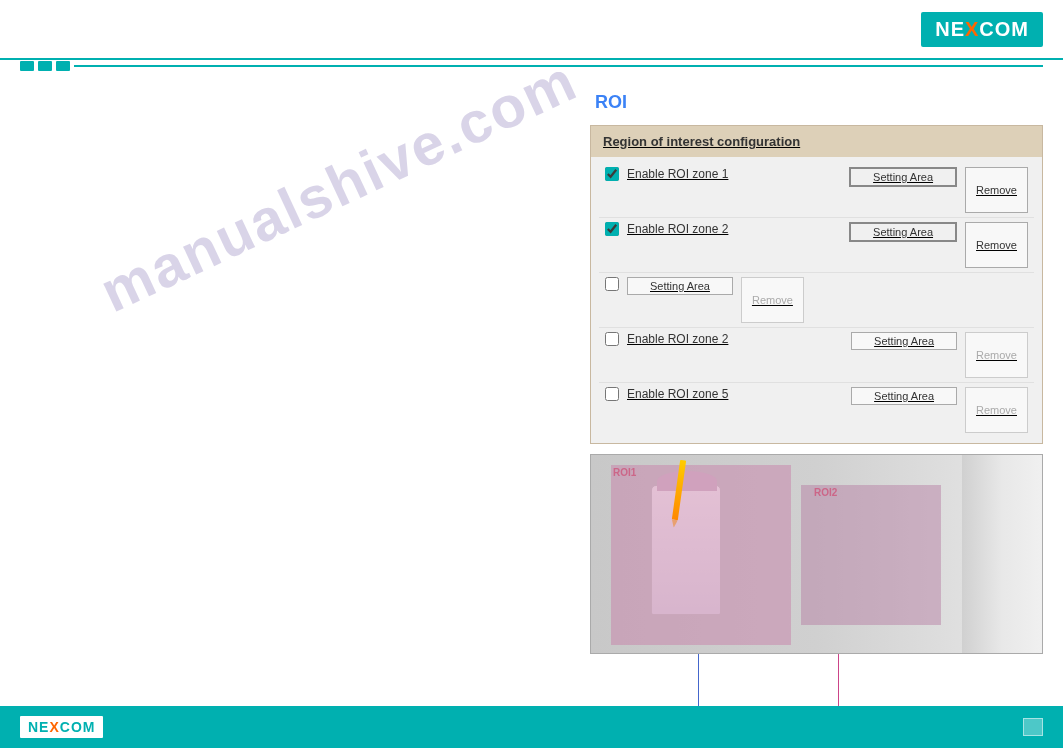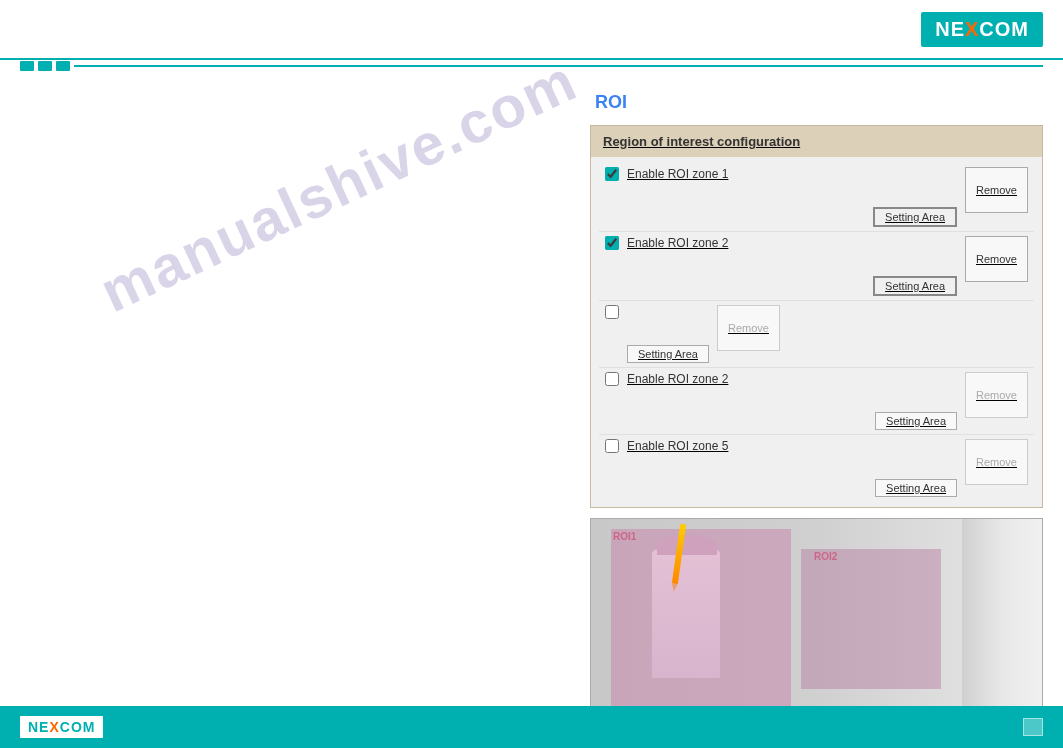--- a/index.html
+++ b/index.html
@@ -148,26 +148,25 @@
       accent-color: #00b0b0;
     }
     .zone-label {
       flex: 1;
       font-size: 12px;
       color: #333;
     }
     .setting-btn {
       background: #f8f8f8;
       border: 1px solid #aaa;
-      padding: 2px 10px;
+      padding: 2px 22px;
       font-size: 11px;
       cursor: pointer;
       color: #333;
       min-width: 82px;
-      margin-top: 40px;
     }
     .setting-btn.active-btn {
       border: 2px solid #888;
       background: #f0f0f0;
     }
     .remove-btn {
       background: #f8f8f8;
       border: 1px solid #aaa;
       padding: 16px 10px;
       font-size: 11px;

